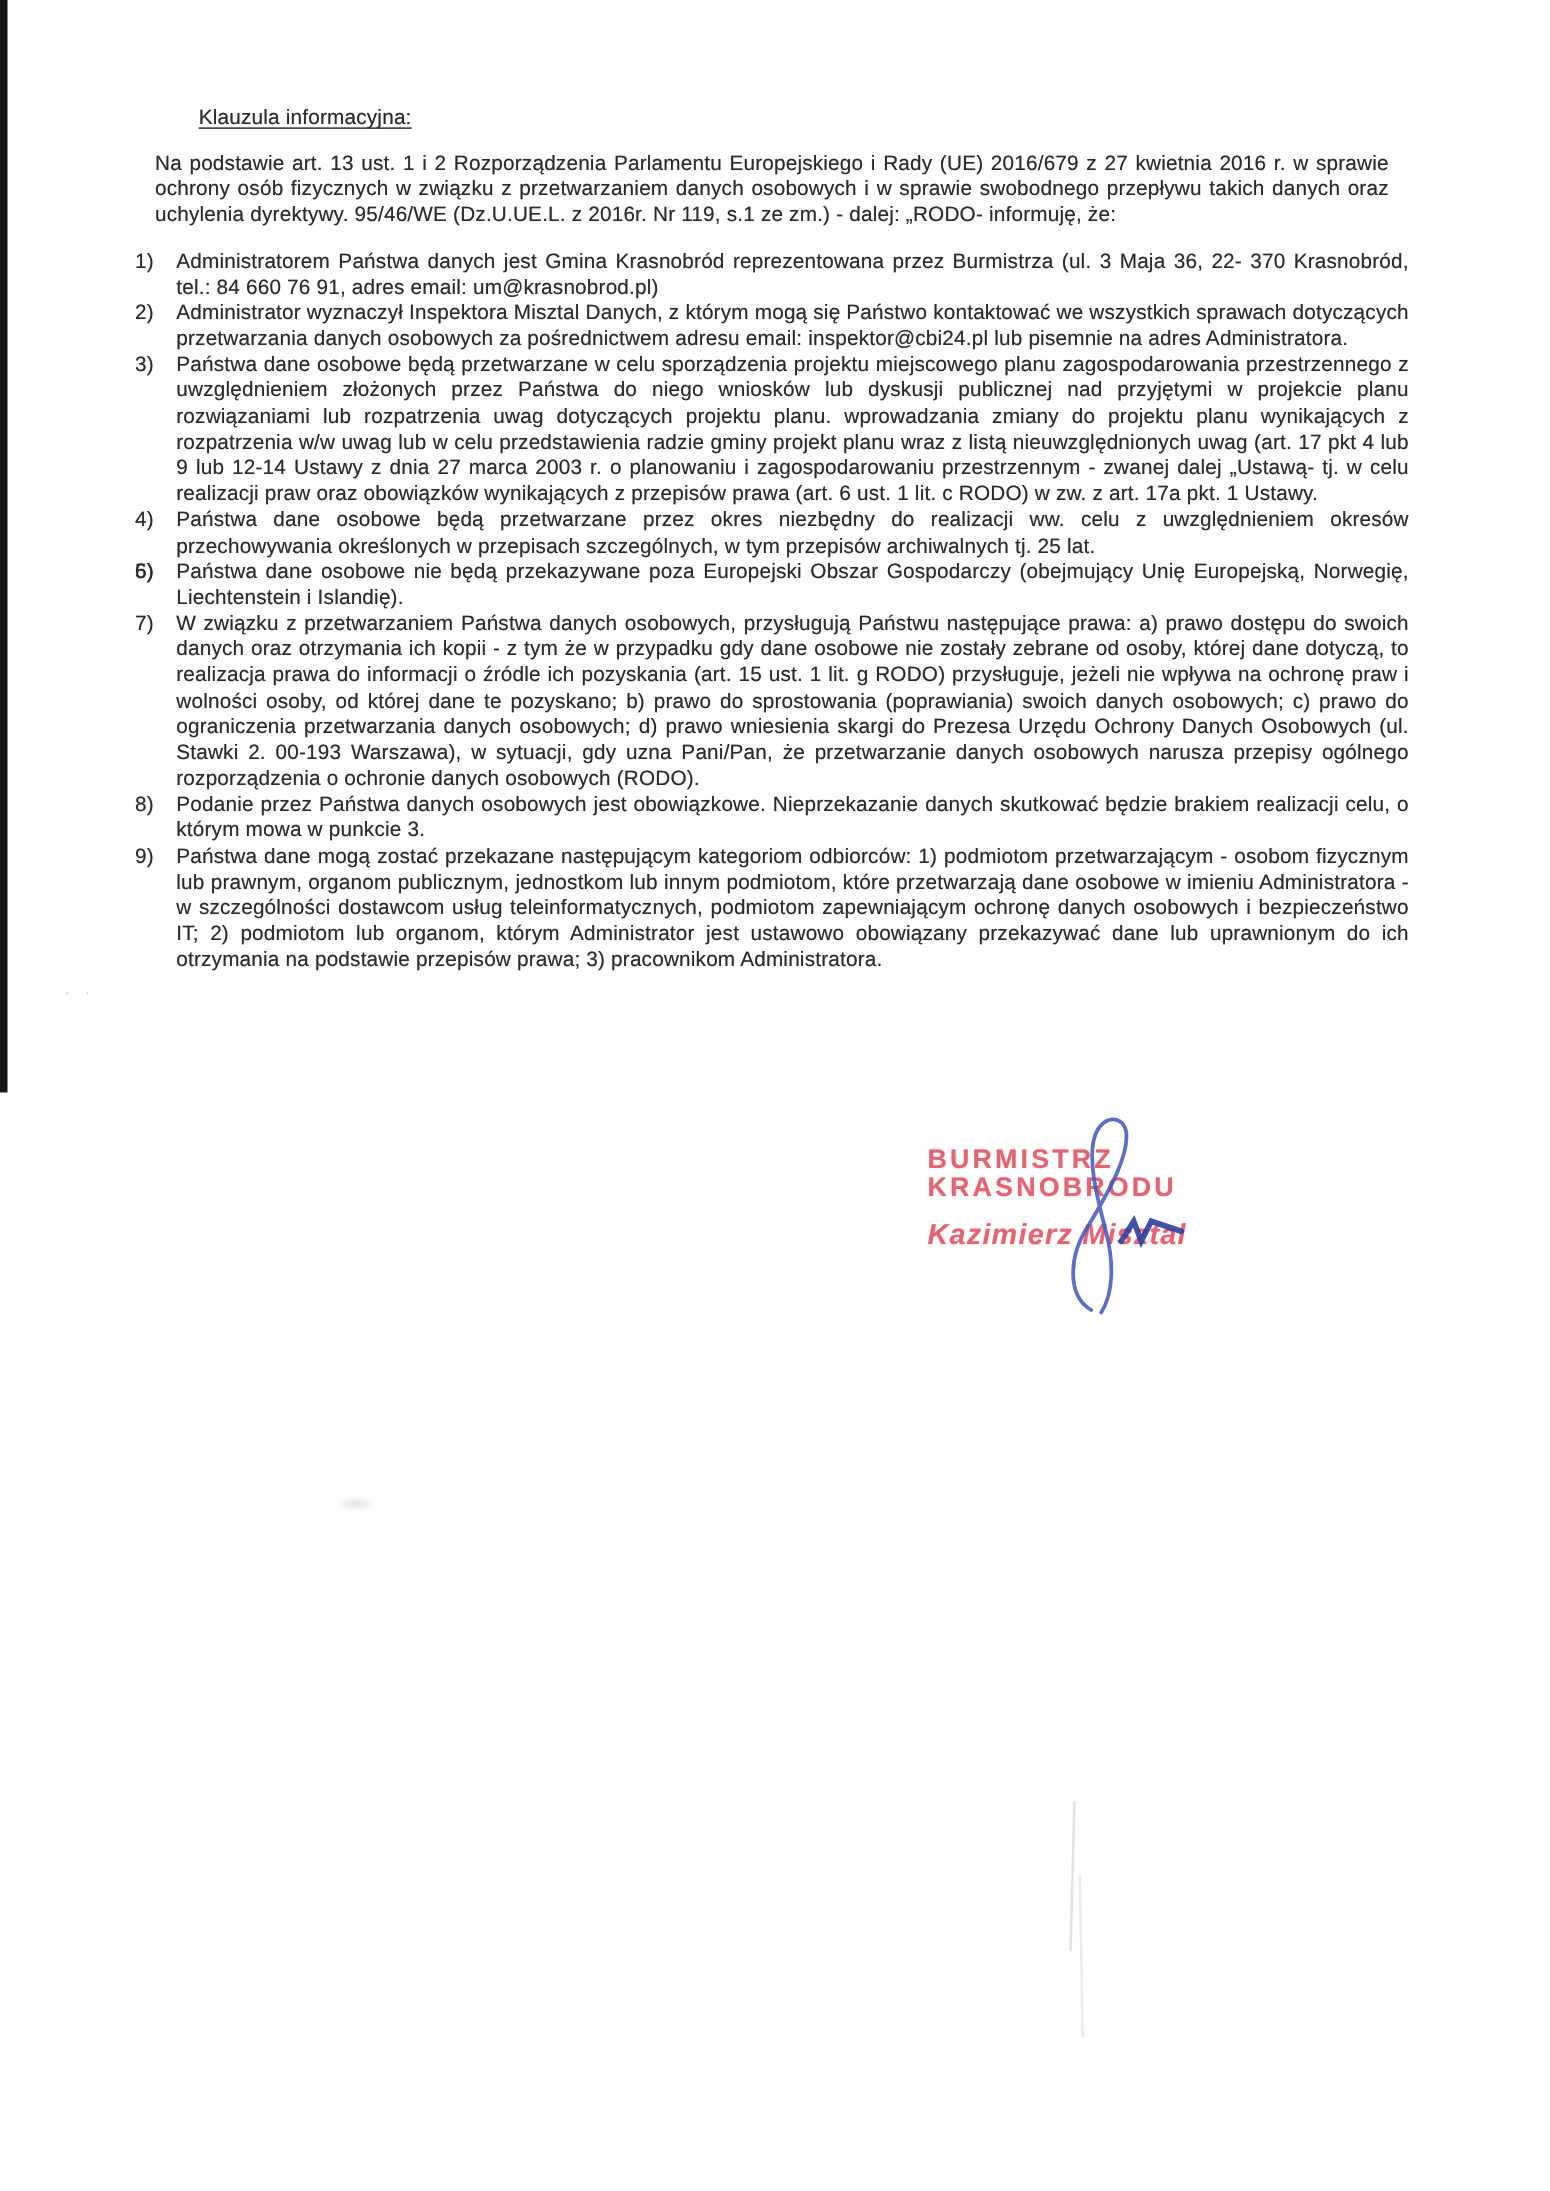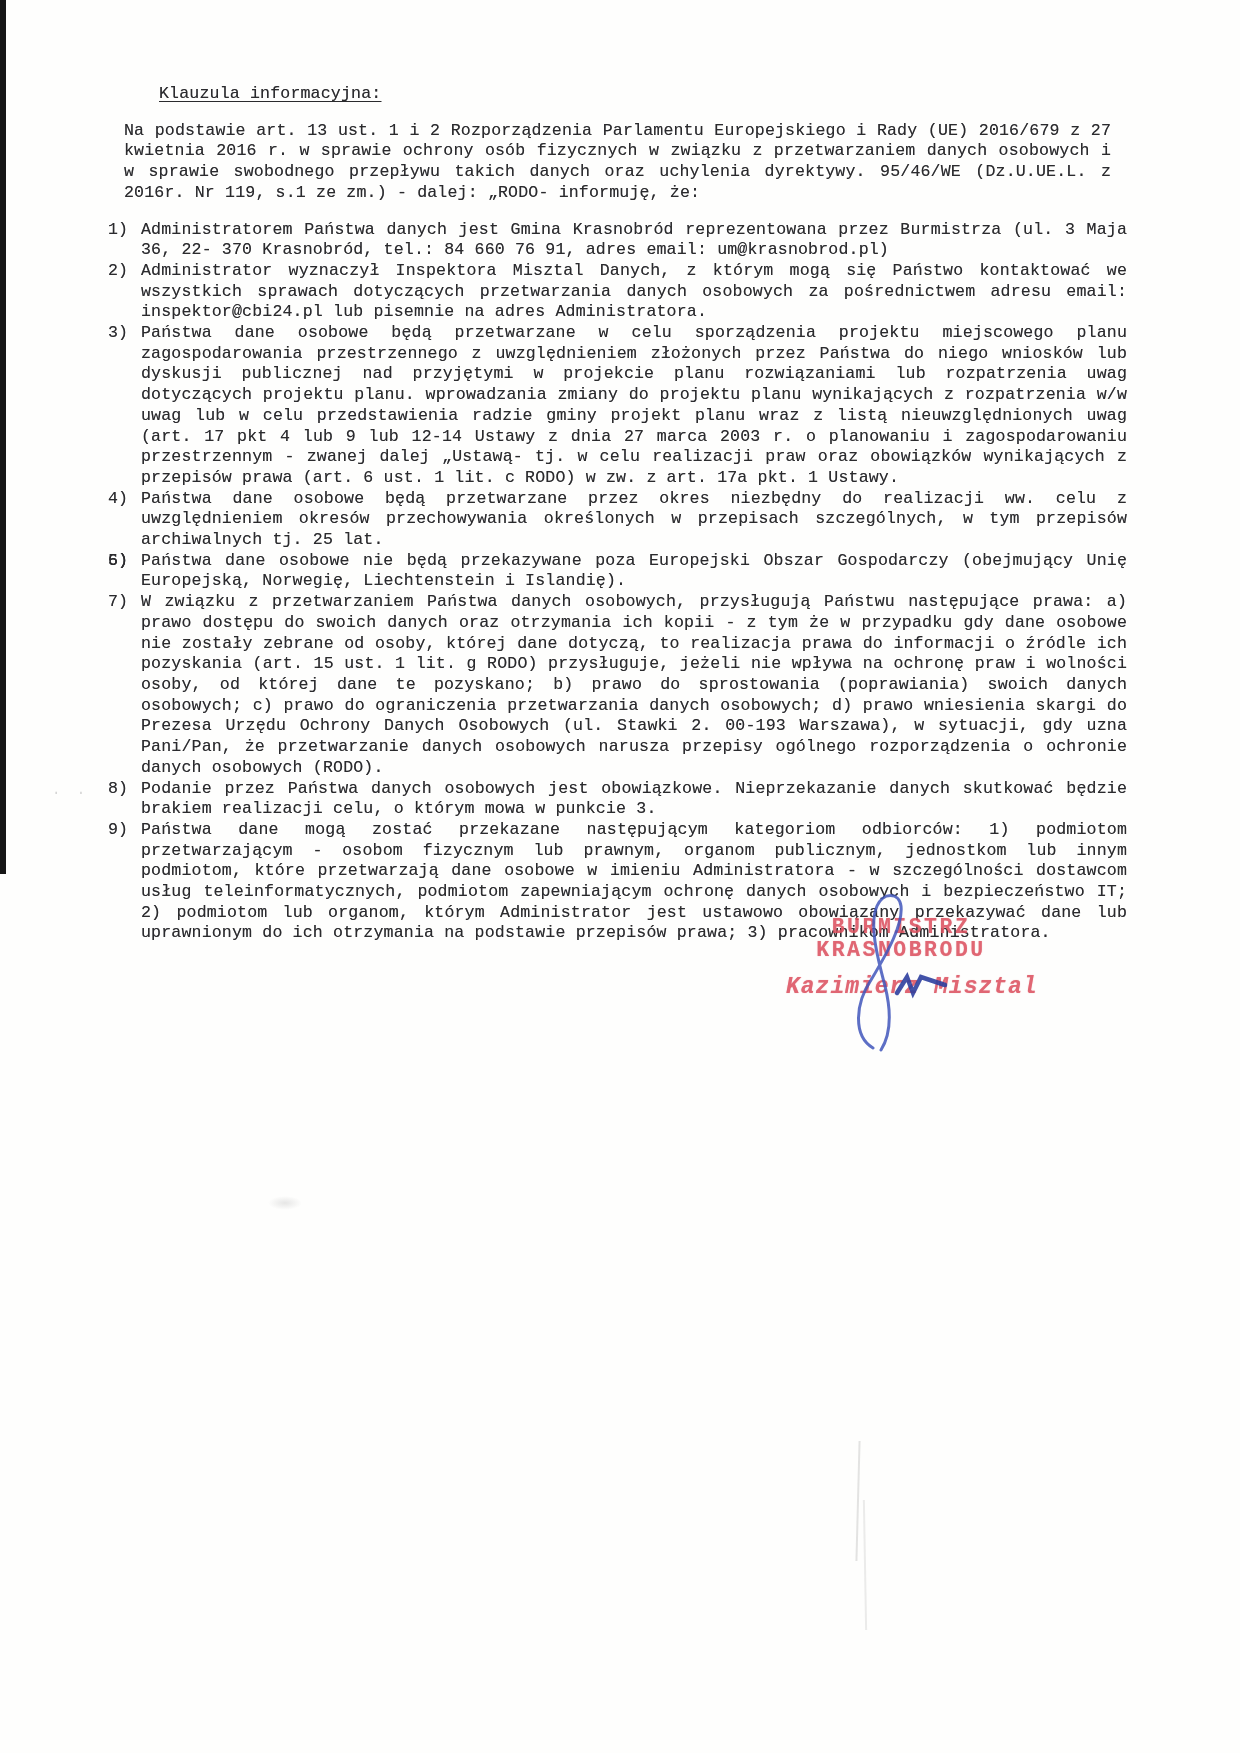--- a/index.html
+++ b/index.html
@@ -1,21 +1,21 @@
 <!DOCTYPE html>
 <html><head>
 <meta charset="utf-8">
 <style>
   html,body { margin:0; padding:0; background:#ffffff; }
   .page {
     position:relative;
     width:1240px; height:1753px;
     background:#fefefd;
     overflow:hidden;
-    font-family:Liberation Mono, monospace;
+    font-family:Liberation Sans, sans-serif;
     color:#2b2b2e;
   }
   
   .scan-bar {
     position:absolute; left:0; top:0;
     width:6px; height:874px;
     background:#161616;
   }
   .content {
     position:absolute;
@@ -32,23 +32,23 @@
   .list { margin:0; padding:0; }
   .item {
     position:relative;
     padding-left:33px;
     text-align:justify;
   }
   .item .num { position:absolute; left:0; top:0; }
   
   .stamp {
     position:absolute;
-    left:786px; top:916px;
+    left:742px; top:916px;
     width:230px;
-    text-align:center;
+    text-align:left;
     color:#dc5260;
     opacity:0.88;
   }
   .stamp-line {
     font-weight:bold;
     font-size:21.5px;
     line-height:23px;
     letter-spacing:2.5px;
     text-shadow:0 0 1px rgba(220,82,96,0.55);
   }

